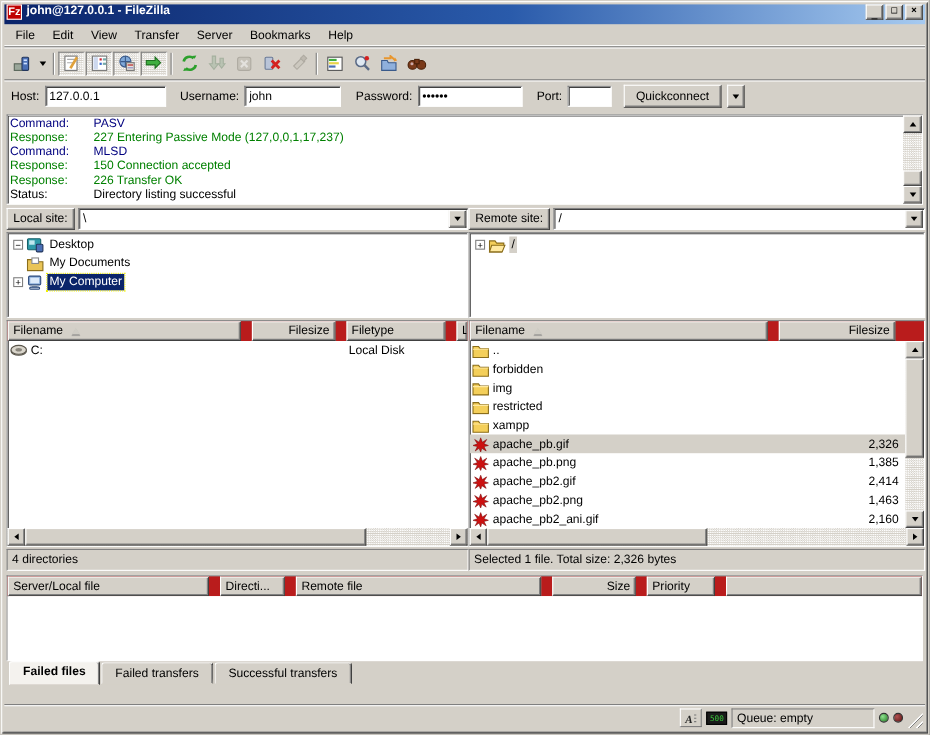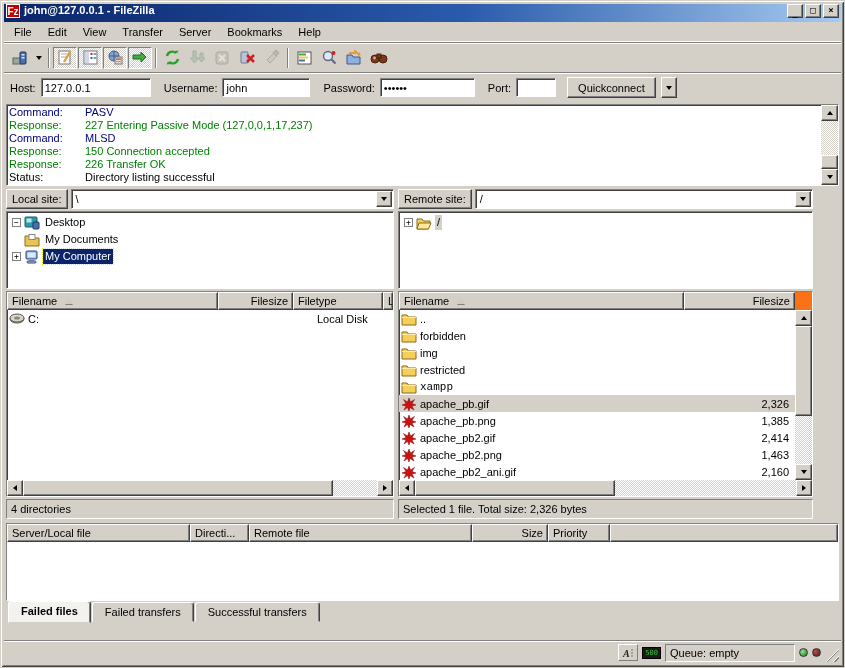--- a/index.html
+++ b/index.html
@@ -66,21 +66,21 @@
   .hscroll .sb-btn { width:16px; height:16px; }
   .sb-thumb { background:#d4d0c8; }
   .a-up { width:0; height:0; border-left:3px solid transparent; border-right:3px solid transparent; border-bottom:4px solid #000; }
   .a-dn { width:0; height:0; border-left:3px solid transparent; border-right:3px solid transparent; border-top:4px solid #000; }
   .a-lf { width:0; height:0; border-top:3px solid transparent; border-bottom:3px solid transparent; border-right:4px solid #000; }
   .a-rt { width:0; height:0; border-top:3px solid transparent; border-bottom:3px solid transparent; border-left:4px solid #000; }
 
   
   .panels { display:flex; margin:2px 2px 0 2px; flex:0 0 auto; }
   .panel { display:flex; flex-direction:column; }
-  .panel.local { width:388px; }
+  .panel.local { width:420px; }
   .panel.remote { width:415px; }
   .v-splitter { width:4px; }
   .site-row { height:22px; display:flex; align-items:center; gap:3px; margin-bottom:1px; }
   .site-label { padding:3px 5px; height:20px; display:flex; align-items:center; }
   .combo { flex:1; height:20px; display:flex; background:#fff;
     border:1px solid; border-color:#808080 #fff #fff #808080; box-shadow:inset 1px 1px 0 #404040; }
   .combo-text { flex:1; padding:2px 4px; line-height:14px; }
   .combo-btn { width:16px; margin:1px; display:flex; align-items:center; justify-content:center; }
 
   .tree-box { height:78px; background:#fff; overflow:hidden; padding:2px 0 0 2px; margin-bottom:2px;
@@ -89,21 +89,21 @@
   .pm-box { width:9px; height:9px; border:1px solid #808080; background:#fff; font-size:8px; line-height:7px;
     text-align:center; margin:0 3px; flex:0 0 auto; font-family:"DejaVu Sans Mono",monospace; }
   .pm-spacer { width:15px; flex:0 0 auto; }
   .tree-icon { width:16px; height:14px; margin-right:3px; flex:0 0 auto; }
   .tree-label { padding:0 2px; line-height:15px; }
   .tree-label.sel-active { background:#0a246a; color:#fff; outline:1px dotted #f0f000; }
   .tree-label.sel-inactive { background:#d4d0c8; }
 
   .list-box { display:flex; flex-direction:column; background:#fff;
     border:1px solid; border-color:#808080 #fff #fff #808080; box-shadow:inset 1px 1px 0 #404040; }
-  .list-header { height:18px; display:flex; background:#f97316; flex:0 0 auto; overflow:hidden; }
+  .list-header { height:18px; display:flex; background:#b91c1c; flex:0 0 auto; overflow:hidden;gap:10px; }
   .col-h { height:18px; padding:2px 4px; display:flex; align-items:center; overflow:hidden; white-space:nowrap; }
   .col-h.num { justify-content:flex-end; }
   .sort-tri { width:0; height:0; border-left:4px solid transparent; border-right:4px solid transparent;
     border-bottom:6px solid #cfccc4; margin-left:8px; filter:drop-shadow(0 1px 0 #808080); }
   .list-body { height:170px; overflow:hidden; display:flex; }
   .rows { flex:1; }
   .file-row { display:flex; align-items:center; height:17px; white-space:nowrap; }
   .file-row.selected { background:#d4d0c8; }
   .cell-name { display:flex; align-items:center; padding-left:2px; overflow:hidden; }
   .cell-size { text-align:right; padding-right:6px; }
@@ -487,21 +487,21 @@
               <span class="cell-name" style="width:285px;">
                   <svg class="file-icon" viewBox="0 0 16 14">
                     <path d="M1 3 h5 l1.5 2 H15 v8 H1 z" fill="#f4cf5a" stroke="#8a6d1a"></path>
                     <path d="M1 5.5 H15" stroke="#ffe9a0"></path>
                   </svg>
                   <span>restricted</span>
                 </span>
               <span class="cell-size" style="width:111px;"></span>
             </div>
             <div class="file-row">
-              <span class="cell-name" style="width:285px;font-family:Liberation Mono, monospace;">
+              <span class="cell-name" style="width:285px;">
                   <svg class="file-icon" viewBox="0 0 16 14">
                     <path d="M1 3 h5 l1.5 2 H15 v8 H1 z" fill="#f4cf5a" stroke="#8a6d1a"></path>
                     <path d="M1 5.5 H15" stroke="#ffe9a0"></path>
                   </svg>
                   <span>xampp</span>
                 </span>
               <span class="cell-size" style="width:111px;"></span>
             </div>
             <div class="file-row selected">
               <span class="cell-name" style="width:285px;">

